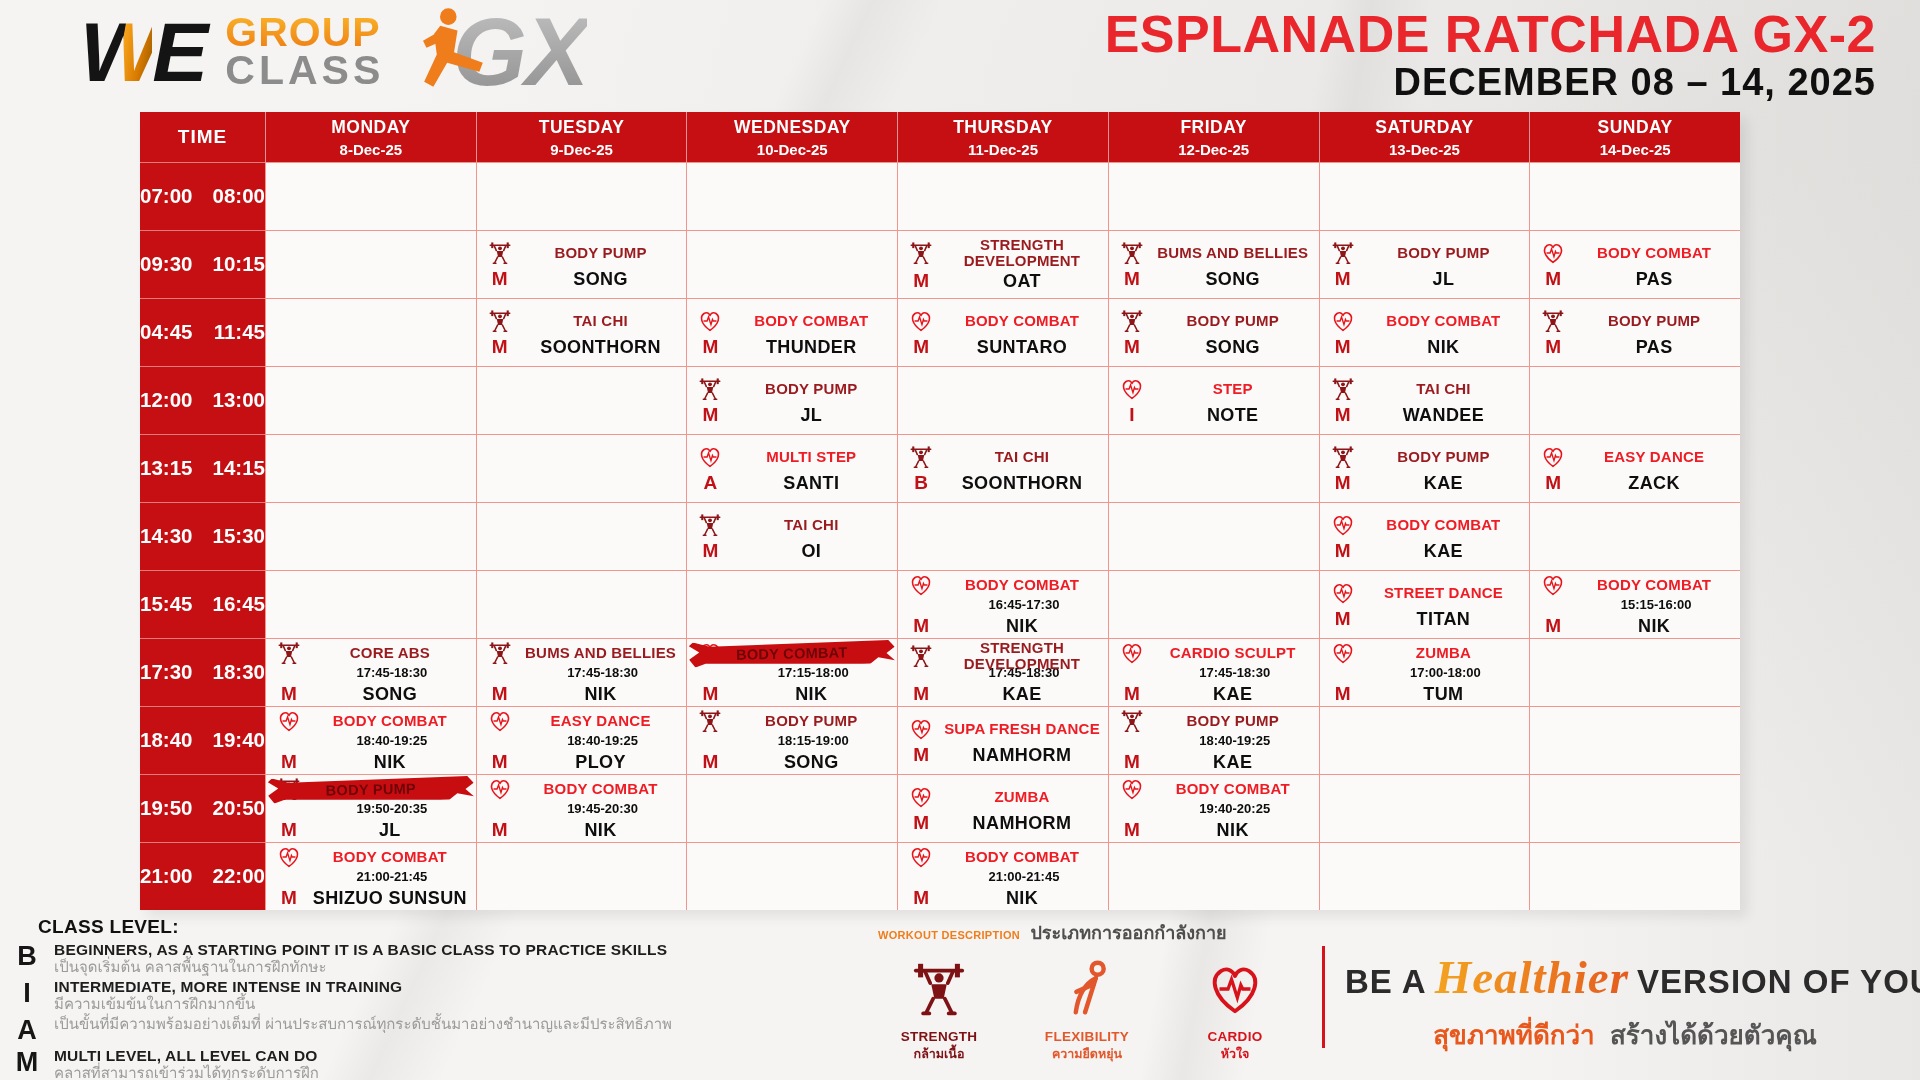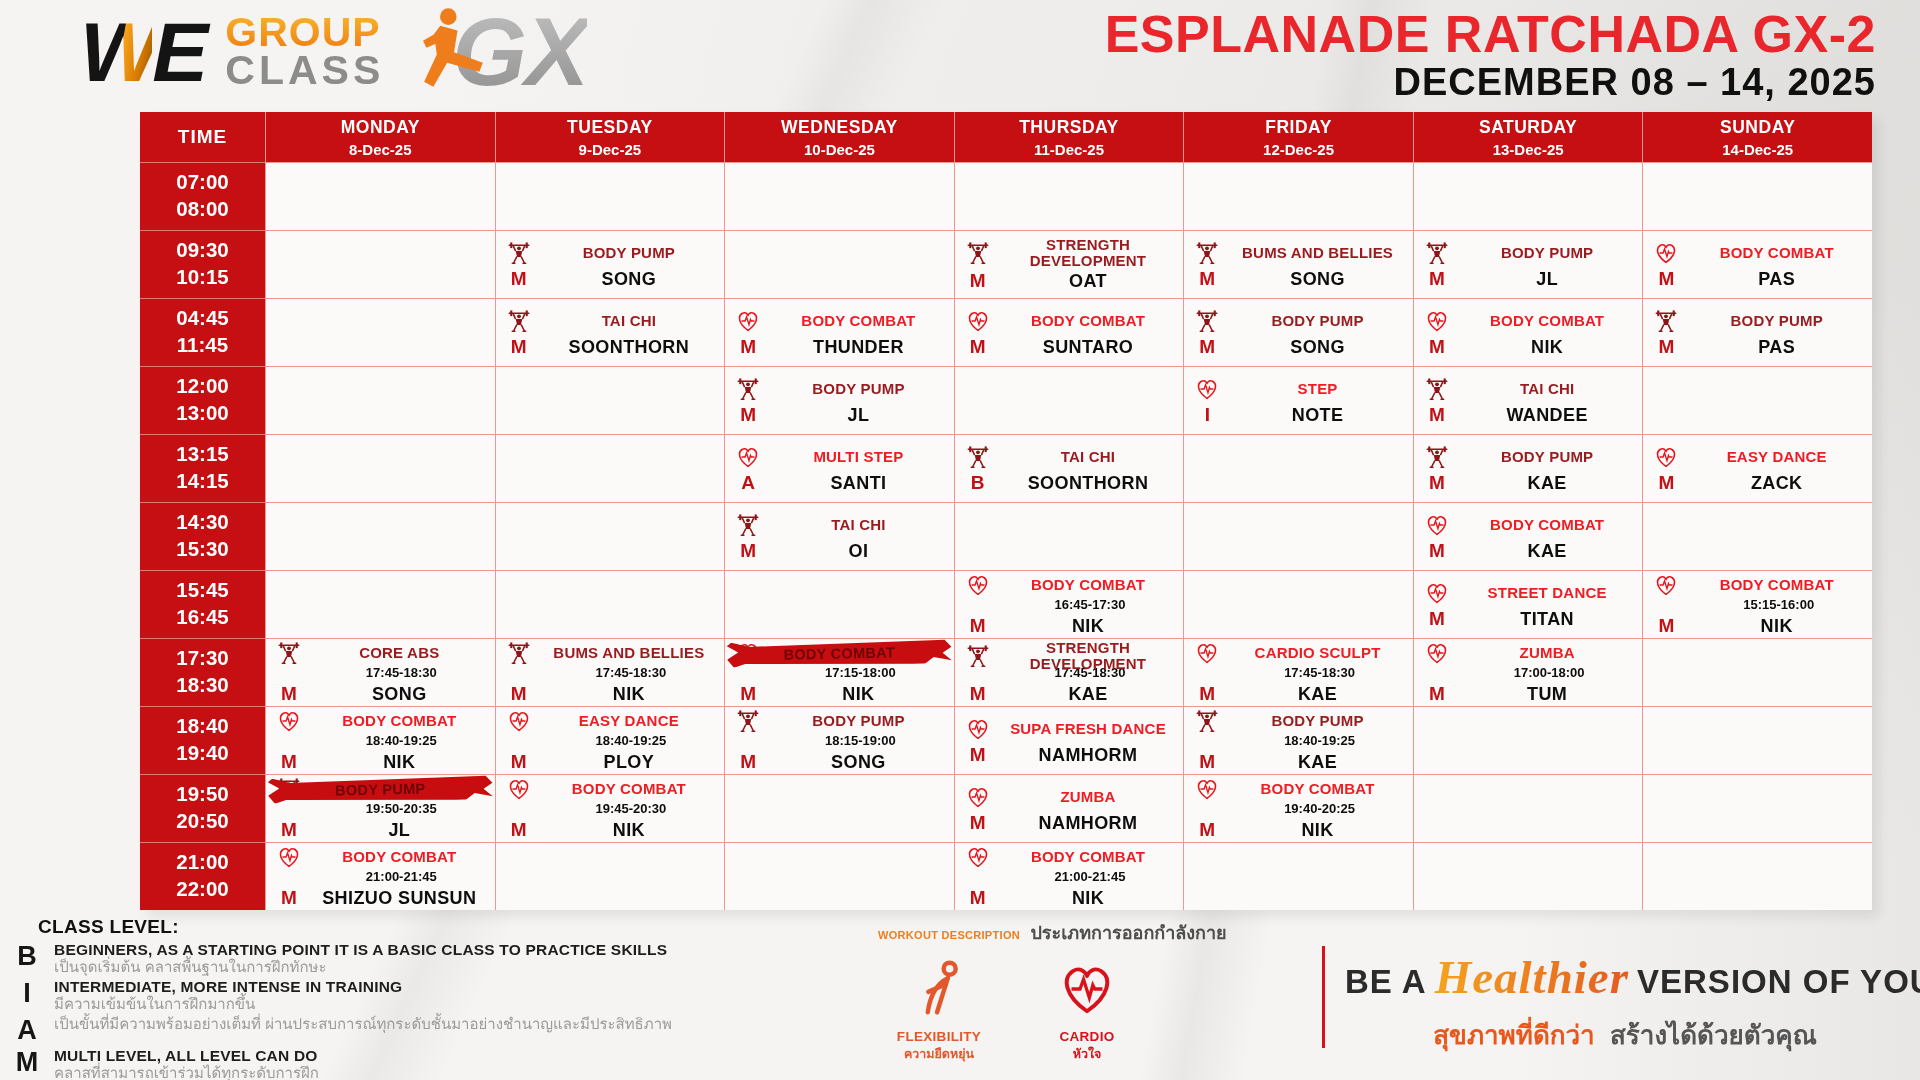--- a/index.html
+++ b/index.html
@@ -24,29 +24,29 @@
   .gx-text{font-size:96px;font-weight:900;font-style:italic;line-height:1;letter-spacing:-2px;
     background:linear-gradient(180deg,#c2c2c2,#8e8e8e);-webkit-background-clip:text;background-clip:text;color:transparent;}
   .kick{position:absolute;left:-8px;top:0;width:92px;height:92px;}
 
   
   .titles{position:absolute;right:44px;top:8px;text-align:right;}
   .t1{font-size:52px;font-weight:800;color:#e9262c;letter-spacing:.5px;line-height:1.0;}
   .t2{font-size:38px;font-weight:800;color:#101010;letter-spacing:1px;margin-top:3px;line-height:1.0;}
 
   
-  #grid{position:absolute;left:140px;top:112px;width:1732px;display:grid;
+  #grid{position:absolute;left:140px;top:112px;width:1600px;display:grid;
     grid-template-columns:125px repeat(7,1fr);grid-template-rows:50px repeat(11,68px);
     box-shadow:7px 7px 12px rgba(0,0,0,.08);}
   .th{background:#c50f13;color:#fff;}
   .th.day{display:flex;flex-direction:column;justify-content:center;align-items:center;gap:3px;border-left:1px solid rgba(255,255,255,.55);}
   .d-name{font-size:17.5px;font-weight:800;letter-spacing:.5px;}
   .d-date{font-size:15px;font-weight:600;}
   .corner{display:flex;align-items:center;justify-content:center;font-weight:800;font-size:19px;letter-spacing:1px;}
-  .tc{background:#c50f13;display:flex;flex-direction:column;justify-content:space-between;align-items:center;
+  .tc{background:#c50f13;display:flex;flex-direction:row;justify-content:space-between;align-items:center;
     padding:7px 0 9px;color:#fff;font-weight:800;font-size:20.5px;border-top:1px solid rgba(255,255,255,.45);}
   .cell{position:relative;background:#fbfaf9;border-left:1px solid #f2958d;border-top:1px solid #f2958d;
     display:flex;flex-direction:column;justify-content:center;padding:2px 2px;}
   .c-top{position:relative;display:grid;grid-template-columns:42px 1fr;align-items:center;min-height:26px;}
   .c-icon svg{width:26px;height:26px;display:block;margin:0 auto;}
   .cell.cardio .c-icon{color:#e8141c;}
   .cell.strength .c-icon{color:#8d1518;}
   .c-name{text-align:center;font-weight:800;font-size:15px;line-height:1.05;letter-spacing:.2px;padding-right:4px;}
   .cell.strength .c-name{color:#9a1b1f;}
   .cell.cardio .c-name{color:#ee1c24;}
@@ -1046,20 +1046,37 @@
         </div>
     </div>
   </div>
 
   <div class="workout">
     <div>
       <span class="w-title-en">WORKOUT DESCRIPTION</span>
       <span class="w-title-th">ประเภทการออกกำลังกาย</span>
     </div>
     <div class="w-items">
+      <div class="w-item strength">
+        <span class="w-icon"><svg viewBox="0 0 32 32" fill="none" stroke="currentColor" stroke-width="1.9" stroke-linecap="round">
+              <line x1="4" y1="6.5" x2="28" y2="6.5"></line>
+              <rect x="5.2" y="3" width="2.6" height="7" fill="currentColor" stroke="none"></rect>
+              <rect x="24.2" y="3" width="2.6" height="7" fill="currentColor" stroke="none"></rect>
+              <line x1="11.5" y1="13" x2="8.8" y2="7"></line>
+              <line x1="20.5" y1="13" x2="23.2" y2="7"></line>
+              <circle cx="16" cy="10.3" r="2.4" fill="currentColor" stroke="none"></circle>
+              <path d="M12 13.5 h8 l-1.6 7.5 h-4.8 Z" fill="currentColor" stroke="none"></path>
+              <line x1="13" y1="21" x2="9.5" y2="28"></line>
+              <line x1="19" y1="21" x2="22.5" y2="28"></line>
+              <line x1="7.8" y1="28.6" x2="11" y2="28.6"></line>
+              <line x1="21" y1="28.6" x2="24.2" y2="28.6"></line>
+            </svg></span>
+        <div class="w-en">STRENGTH</div>
+        <div class="w-th">กล้ามเนื้อ</div>
+      </div>
       <div class="w-item flexibility">
         <span class="w-icon"><svg viewBox="0 0 32 32" fill="none" stroke="currentColor" stroke-width="2.3" stroke-linecap="round">
               <circle cx="21.5" cy="5.5" r="3.1"></circle>
               <path d="M20.5 10.5 C14.5 13.5 11.5 19 10.2 28"></path>
               <path d="M20.5 10.5 L15 28"></path>
               <path d="M19.5 13.5 L10.5 17.5"></path>
             </svg></span>
         <div class="w-en">FLEXIBILITY</div>
         <div class="w-th">ความยืดหยุ่น</div>
       </div>

